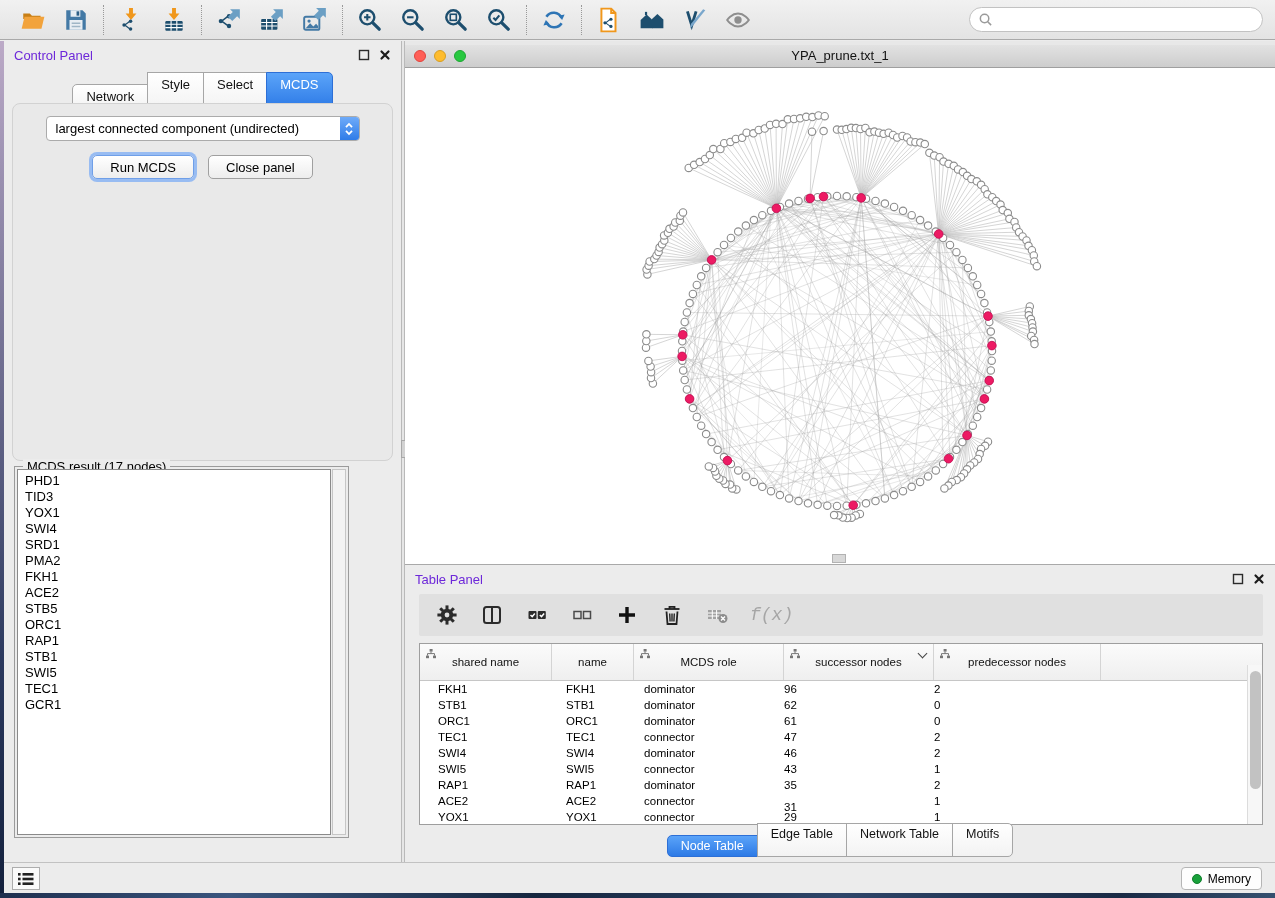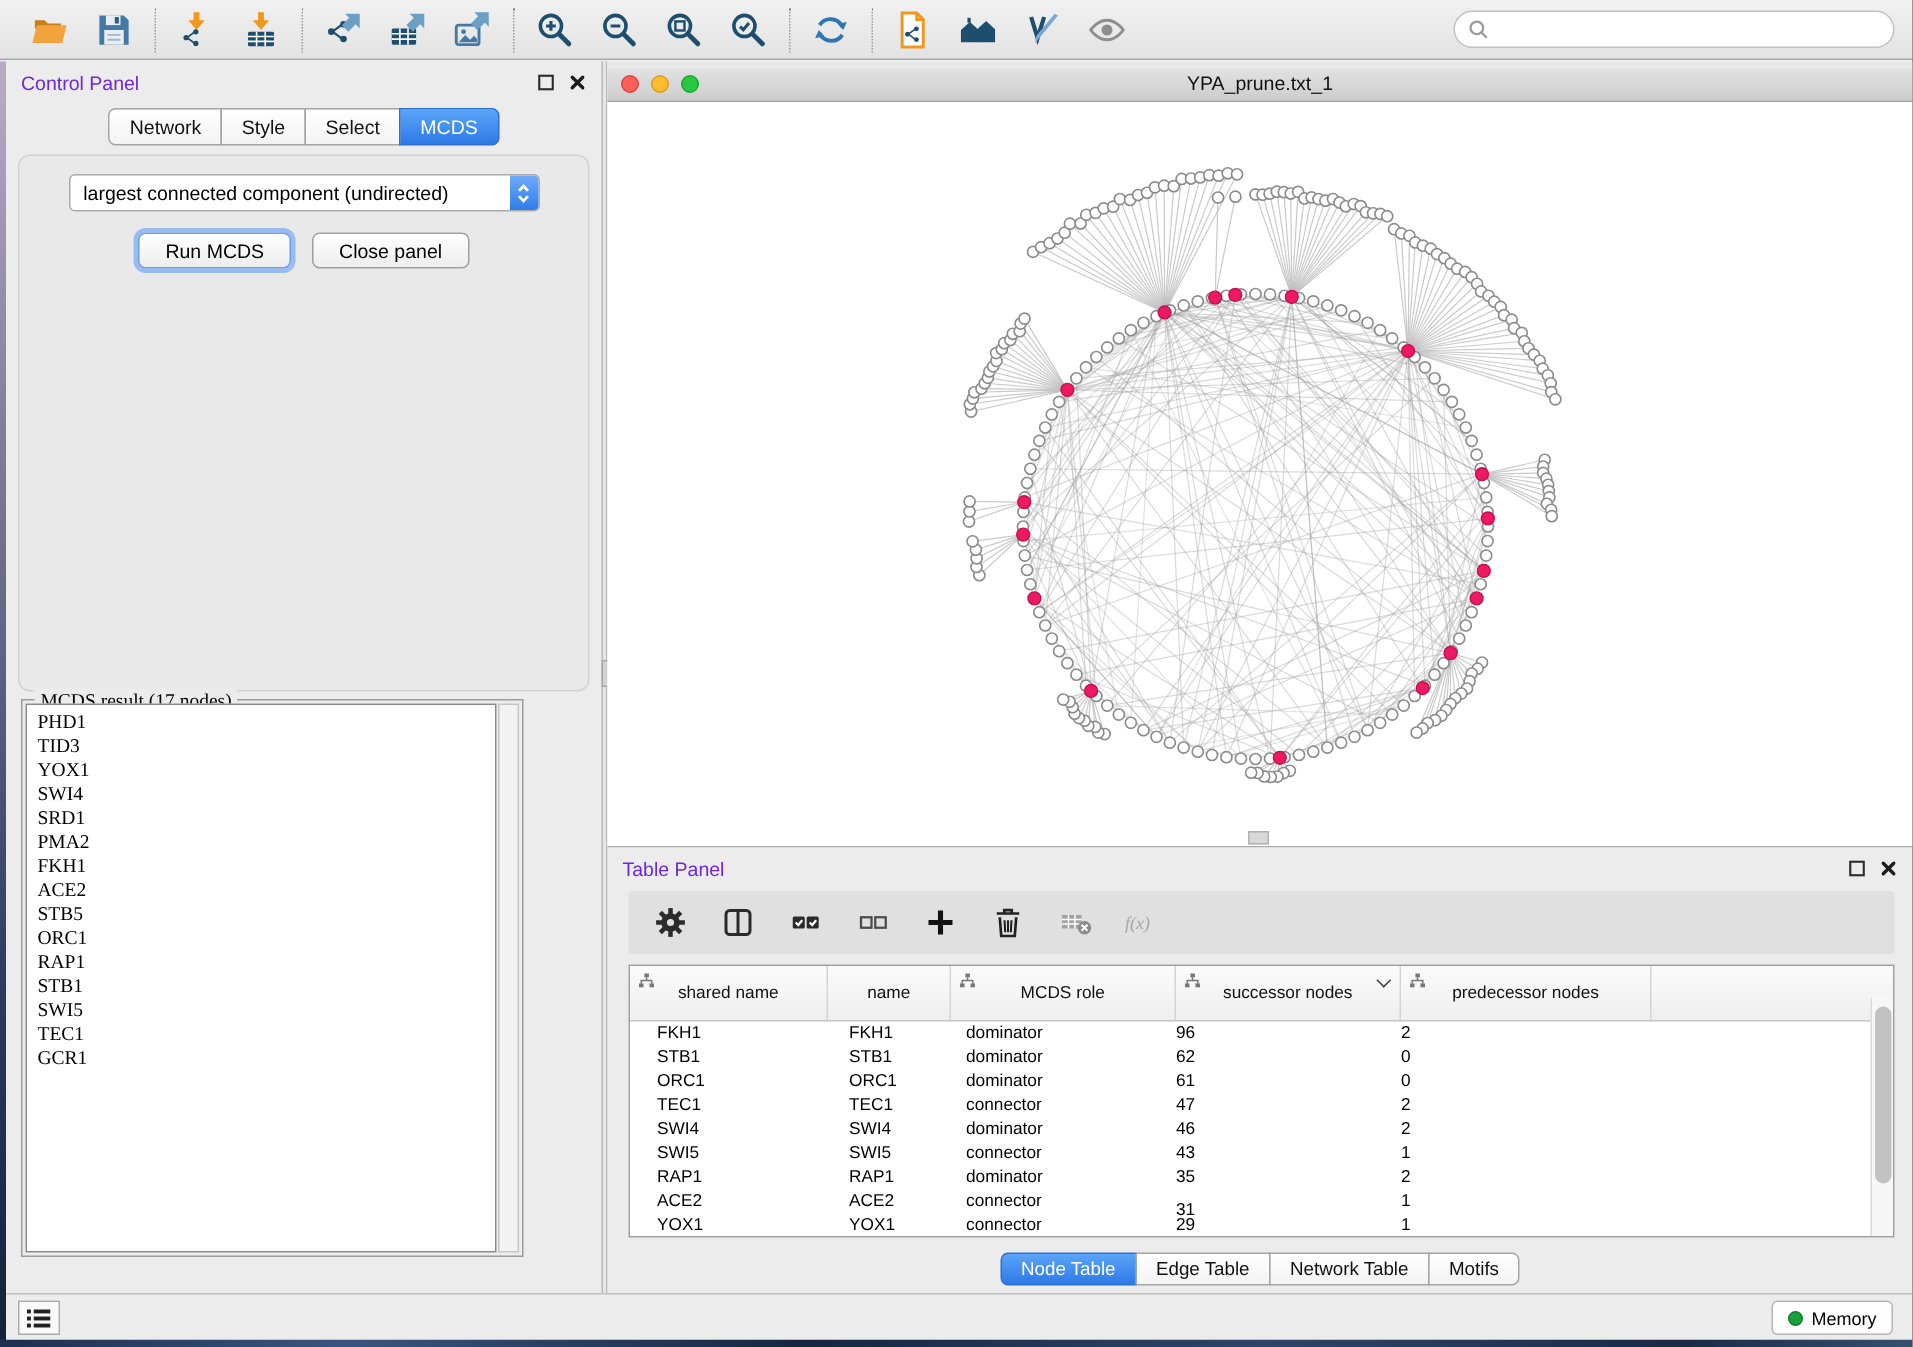--- a/index.html
+++ b/index.html
@@ -28,41 +28,41 @@
   
   .panel-header{position:relative;height:26px;}
   .panel-title{position:absolute;left:10px;top:7px;font-size:13px;color:#6d28d9;}
   .panel-btns{position:absolute;right:10px;top:8px;display:flex;gap:9px;align-items:center;}
   .panel-btns span{width:12px;height:12px;display:inline-block;cursor:pointer;}
   .panel-btns svg{width:12px;height:12px;display:block;}
   
   .seg-tabs{display:flex;justify-content:center;}
   .seg-tab{font-size:13px;padding:4px 13px;background:linear-gradient(#fff,#f3f3f3);
     border:1px solid #a6a6a6;margin-left:-1px;color:#111;cursor:pointer;white-space:nowrap;}
-  .seg-tab:first-child{border-radius:5px 0 0 5px;margin-left:0;}
+  .seg-tab:first-child{border-radius:5px 0 0 5px;margin-left:0;margin-top:12px;}
   .seg-tab:last-child{border-radius:0 5px 5px 0;}
   .seg-tab.active{background:linear-gradient(#5ba4f9,#2d7ae6);border-color:#2d6fd6;color:#fff;}
   
   .control-panel{position:absolute;left:4px;top:41px;width:397px;height:821px;background:#ececec;}
   .cp-tabs{margin-top:5px;}
   .cp-content{position:absolute;left:8px;top:62px;width:379px;height:356px;background:#e9e9e9;
     border:1px solid #d2d2d2;border-radius:8px;text-align:center;}
   .opt-label{margin-top:21px;font-size:13.5px;color:#111;}
   .dropdown{margin:12px auto 0;width:312px;height:23px;background:#fff;border:1px solid #ababab;
     border-radius:4px;display:flex;align-items:center;cursor:pointer;position:relative;}
   .dd-text{font-size:13px;padding-left:9px;white-space:nowrap;color:#000;}
   .dd-stepper{position:absolute;right:0;top:0;width:19px;height:23px;border-radius:0 3px 3px 0;
     background:linear-gradient(#6fabf9,#2f7ce8);display:flex;align-items:center;justify-content:center;}
   .dd-stepper svg{width:10px;height:16px;}
   .btn-row{margin-top:14px;display:flex;justify-content:center;gap:14px;}
   .mac-btn{font-family:"Liberation Sans",sans-serif;font-size:13px;color:#000;height:24px;padding:0 17px;
     border:1px solid #a0a0a0;border-radius:5px;background:linear-gradient(#fff,#ededed);cursor:pointer;}
   .mac-btn.focus{box-shadow:0 0 0 3px rgba(98,158,248,.6);border-color:#6f9fe8;}
   .mcds-fieldset{position:absolute;left:10px;top:425px;width:335px;height:372px;
-    border:1px solid #9b9b9b;box-sizing:border-box;font-family:Liberation Serif, serif;}
+    border:1px solid #9b9b9b;box-sizing:border-box;}
   .legend{position:absolute;top:-8px;left:8px;background:#ececec;padding:0 4px;font-size:13px;color:#000;}
   .mcds-list{position:absolute;left:2px;top:2px;right:17px;bottom:2px;background:#fff;
     border:1px solid #8a8a8a;overflow:hidden;padding-top:3px;}
   .mcds-item{font-size:13px;line-height:16px;padding-left:7px;color:#000;cursor:default;}
   .mcds-scroll{position:absolute;right:2px;top:2px;bottom:2px;width:14px;background:#f3f3f3;
     border:1px solid #c6c6c6;box-sizing:border-box;}
   
   .splitter-v{position:absolute;left:401px;top:41px;width:4px;height:821px;background:#e6e6e6;
     border-left:1px solid #b9b9b9;border-right:1px solid #b9b9b9;box-sizing:border-box;}
   .split-handle{position:absolute;left:-1px;top:399px;width:4px;height:16px;background:#d2d2d2;border:1px solid #a8a8a8;}
@@ -79,21 +79,21 @@
   .light.green{background:#28c840;border:1px solid #1da633;box-sizing:border-box;}
   .net-title{position:absolute;left:0;right:0;top:3px;text-align:center;font-size:13px;font-weight:500;color:#111;}
   .net-canvas{position:relative;height:496px;background:#fff;}
   .net-split-handle{position:absolute;left:427px;bottom:1px;width:12px;height:7px;background:#d8d8d8;border:1px solid #b2b2b2;}
   
   .table-panel{position:absolute;left:405px;top:565px;width:870px;height:297px;background:#ececec;}
   .tp-toolbar{position:absolute;left:14px;top:29px;right:12px;height:42px;background:#e0e0e0;
     border-radius:2px;display:flex;align-items:center;gap:21px;padding-left:16px;}
   .tp-icon{width:24px;height:24px;display:inline-block;cursor:pointer;}
   .tp-icon svg{width:24px;height:24px;display:block;}
-  .fx{font-family:Liberation Serif, serif;font-style:italic;font-size:12px;color:#a6a6a6;cursor:default;}
+  .fx{font-family:Liberation Mono, monospace;font-style:italic;font-size:18px;color:#a6a6a6;cursor:default;}
   .tp-table{position:absolute;left:14px;top:78px;right:12px;height:182px;background:#fff;
     border:1px solid #9e9e9e;box-sizing:border-box;overflow:hidden;}
   .thead{display:flex;height:37px;background:linear-gradient(#fbfbfb,#efefef);border-bottom:1px solid #c6c6c6;box-sizing:border-box;}
   .th{position:relative;display:flex;align-items:center;justify-content:center;font-size:11.5px;color:#111;
     border-right:1px solid #d4d4d4;box-sizing:border-box;cursor:pointer;}
   .th .hier{position:absolute;left:5px;top:4px;width:12px;height:12px;}
   .th .sortchev{position:absolute;right:7px;top:6px;width:6px;height:6px;border-right:1.6px solid #444;
     border-bottom:1.6px solid #444;transform:rotate(45deg);}
   .th-filler{flex:1;border-right:none;}
   .tr{display:flex;height:16px;align-items:center;cursor:default;}

